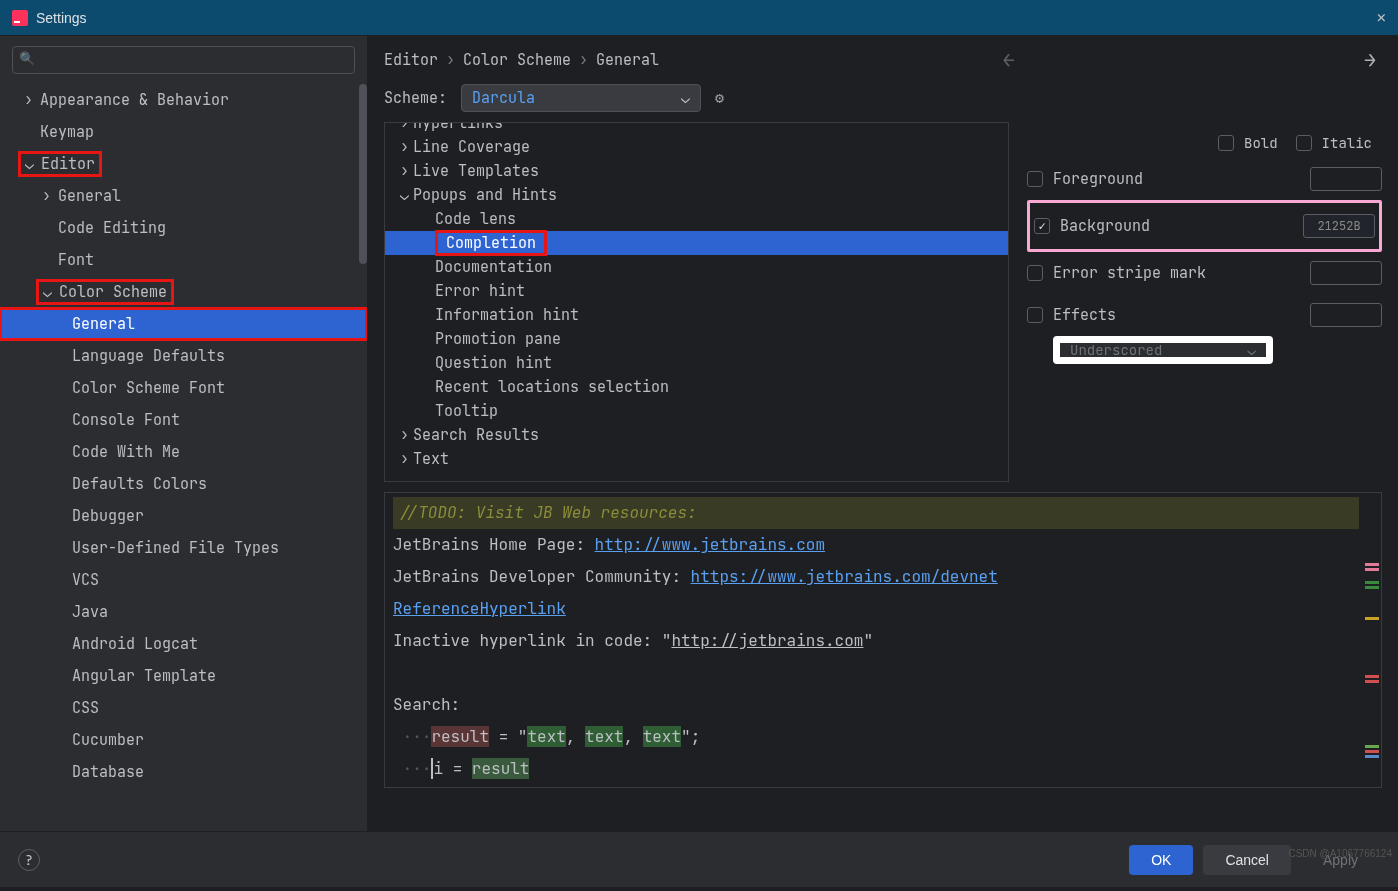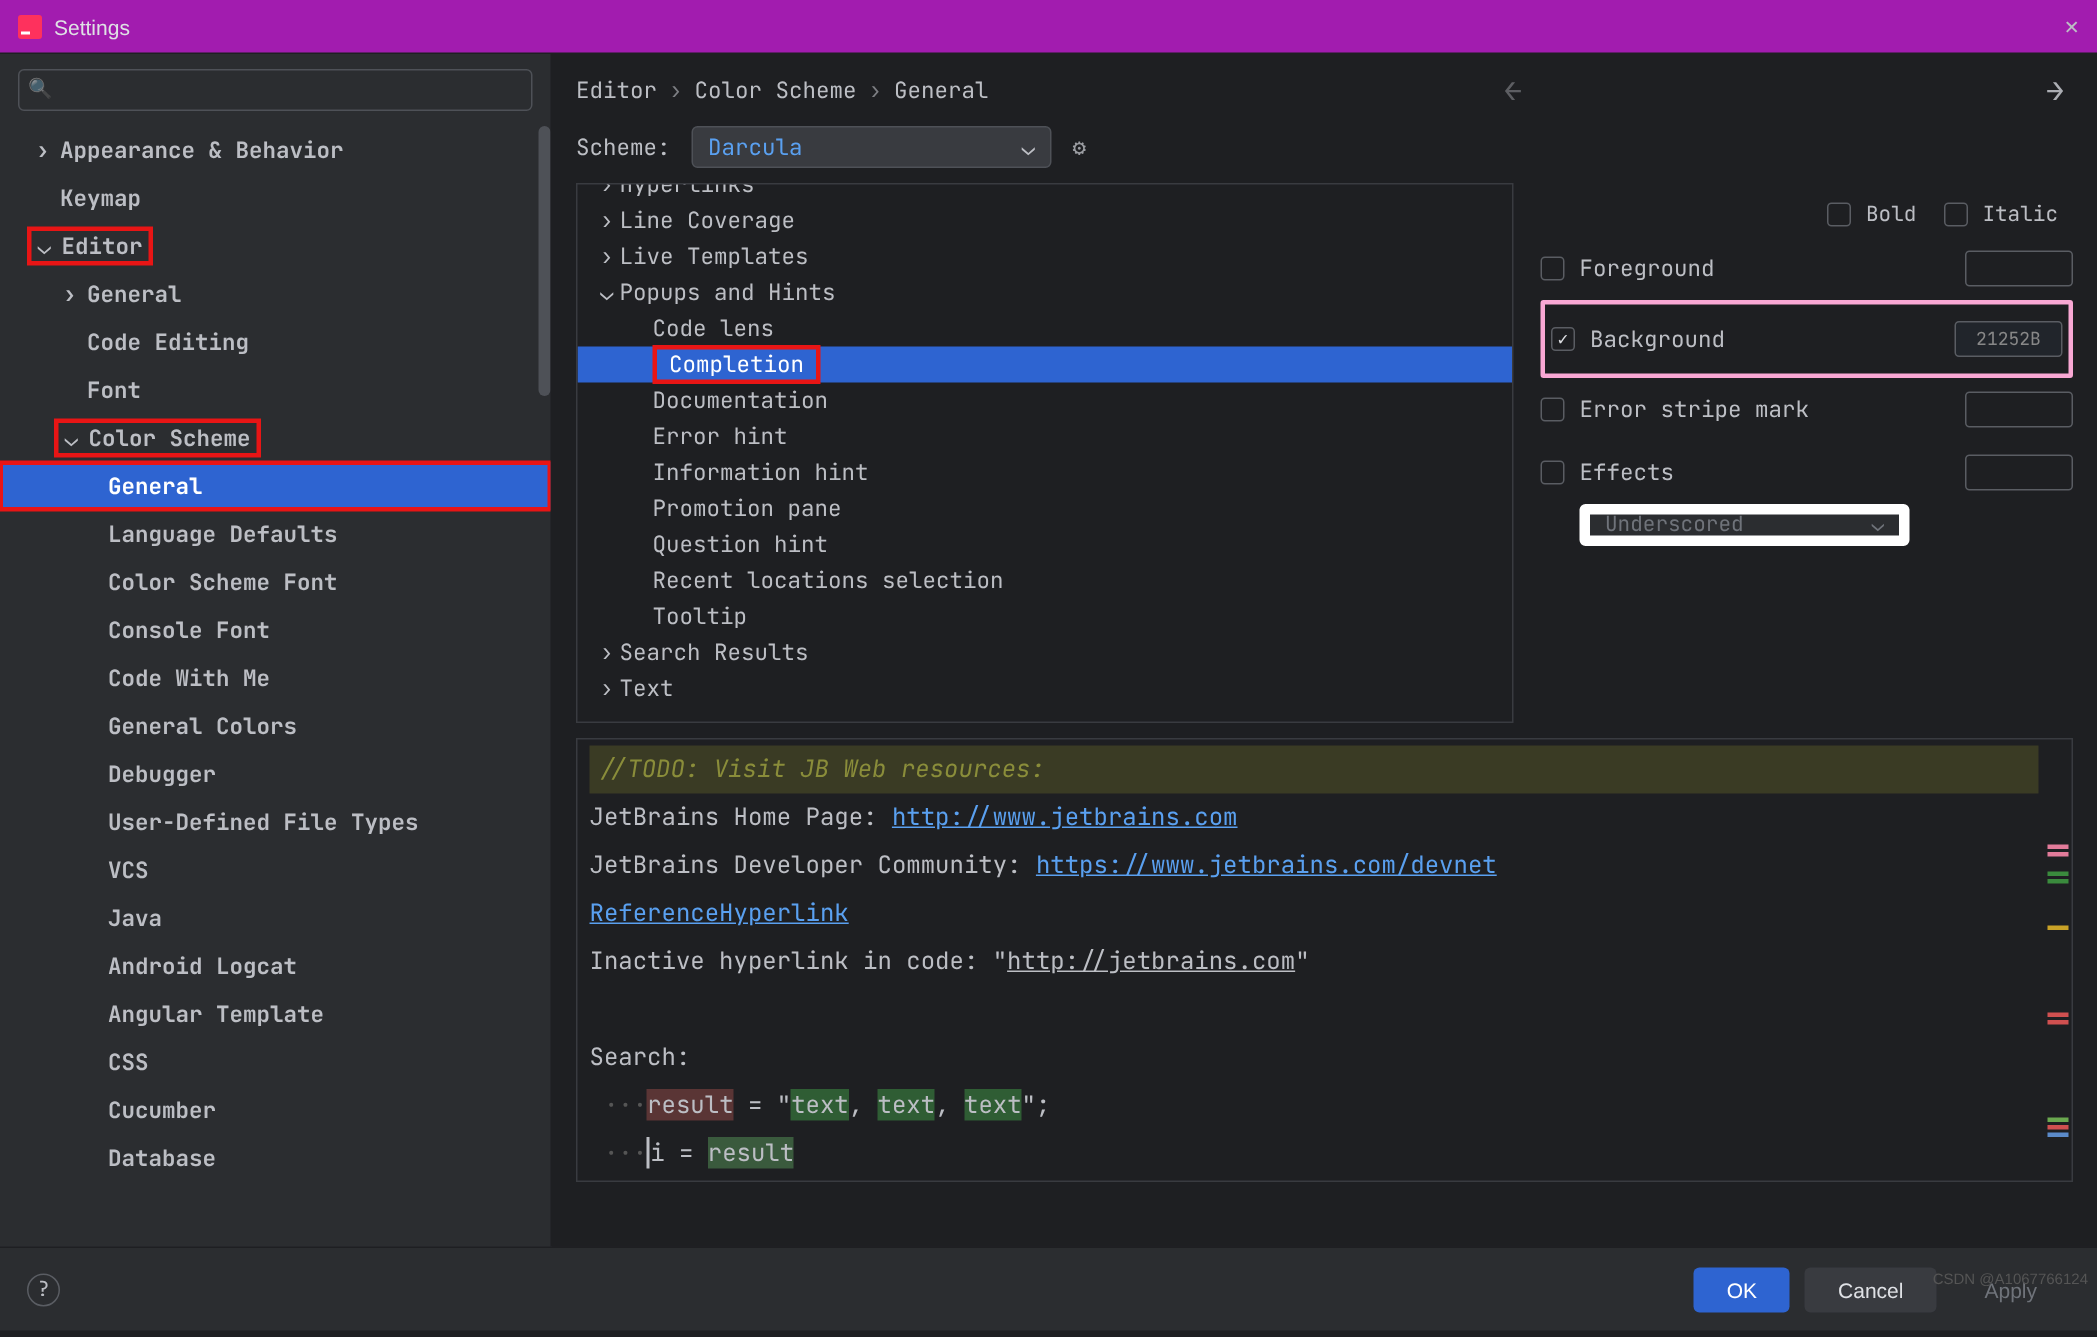--- a/index.html
+++ b/index.html
@@ -8,21 +8,21 @@
   background: #1e1f22;
   color: #bcbec4;
   font-size: 14px;
   width: 1398px;
   height: 891px;
   overflow: hidden;
   position: relative;
 }
 .titlebar {
   height: 36px;
-  background: #a21caf;
+  background: #0c4a6e;
   display: flex;
   align-items: center;
   padding: 0 12px;
   border-bottom: 1px solid #1e1f22;
 }
 .titlebar .icon { width:16px; height:16px; margin-right:8px; }
 .titlebar .title { font-size:14px; color:#dfe1e5; font-family: sans-serif;}
 .titlebar .close { margin-left:auto; color:#bcbec4; cursor:pointer; font-size:16px;}
 .body-wrap {
   display:flex;
@@ -57,21 +57,20 @@
   padding-bottom:8px;
 }
 .tree-item {
   display:flex;
   align-items:center;
   height:32px;
   padding-left:24px;
   cursor:pointer;
   white-space:nowrap;
   font-size:15px;
-  font-weight:bold;
 }
 .tree-item.l1 { padding-left:24px; }
 .tree-item.l2 { padding-left:42px; }
 .tree-item.l3 { padding-left:56px; }
 .chev { width:14px; display:inline-block; color:#bcbec4; margin-right:2px;}
 .chev.right::before{content:"›";}
 .chev.down::before{content:"⌄";}
 .chev.none::before{content:" ";}
 .tree-item.selected { background:#2e64d1; color:#fff; }
 .red-hl { outline:3px solid #e81515; outline-offset:-2px; }
@@ -283,21 +282,21 @@
           <div class="tree-item l3">
             <span class="chev none"></span>
             <span>Console Font</span>
           </div>
           <div class="tree-item l3">
             <span class="chev none"></span>
             <span>Code With Me</span>
           </div>
           <div class="tree-item l3">
             <span class="chev none"></span>
-            <span>General Colors</span>
+            <span>Defaults Colors</span>
           </div>
           <div class="tree-item l3">
             <span class="chev none"></span>
             <span>Debugger</span>
           </div>
           <div class="tree-item l3">
             <span class="chev none"></span>
             <span>User-Defined File Types</span>
           </div>
           <div class="tree-item l3">

